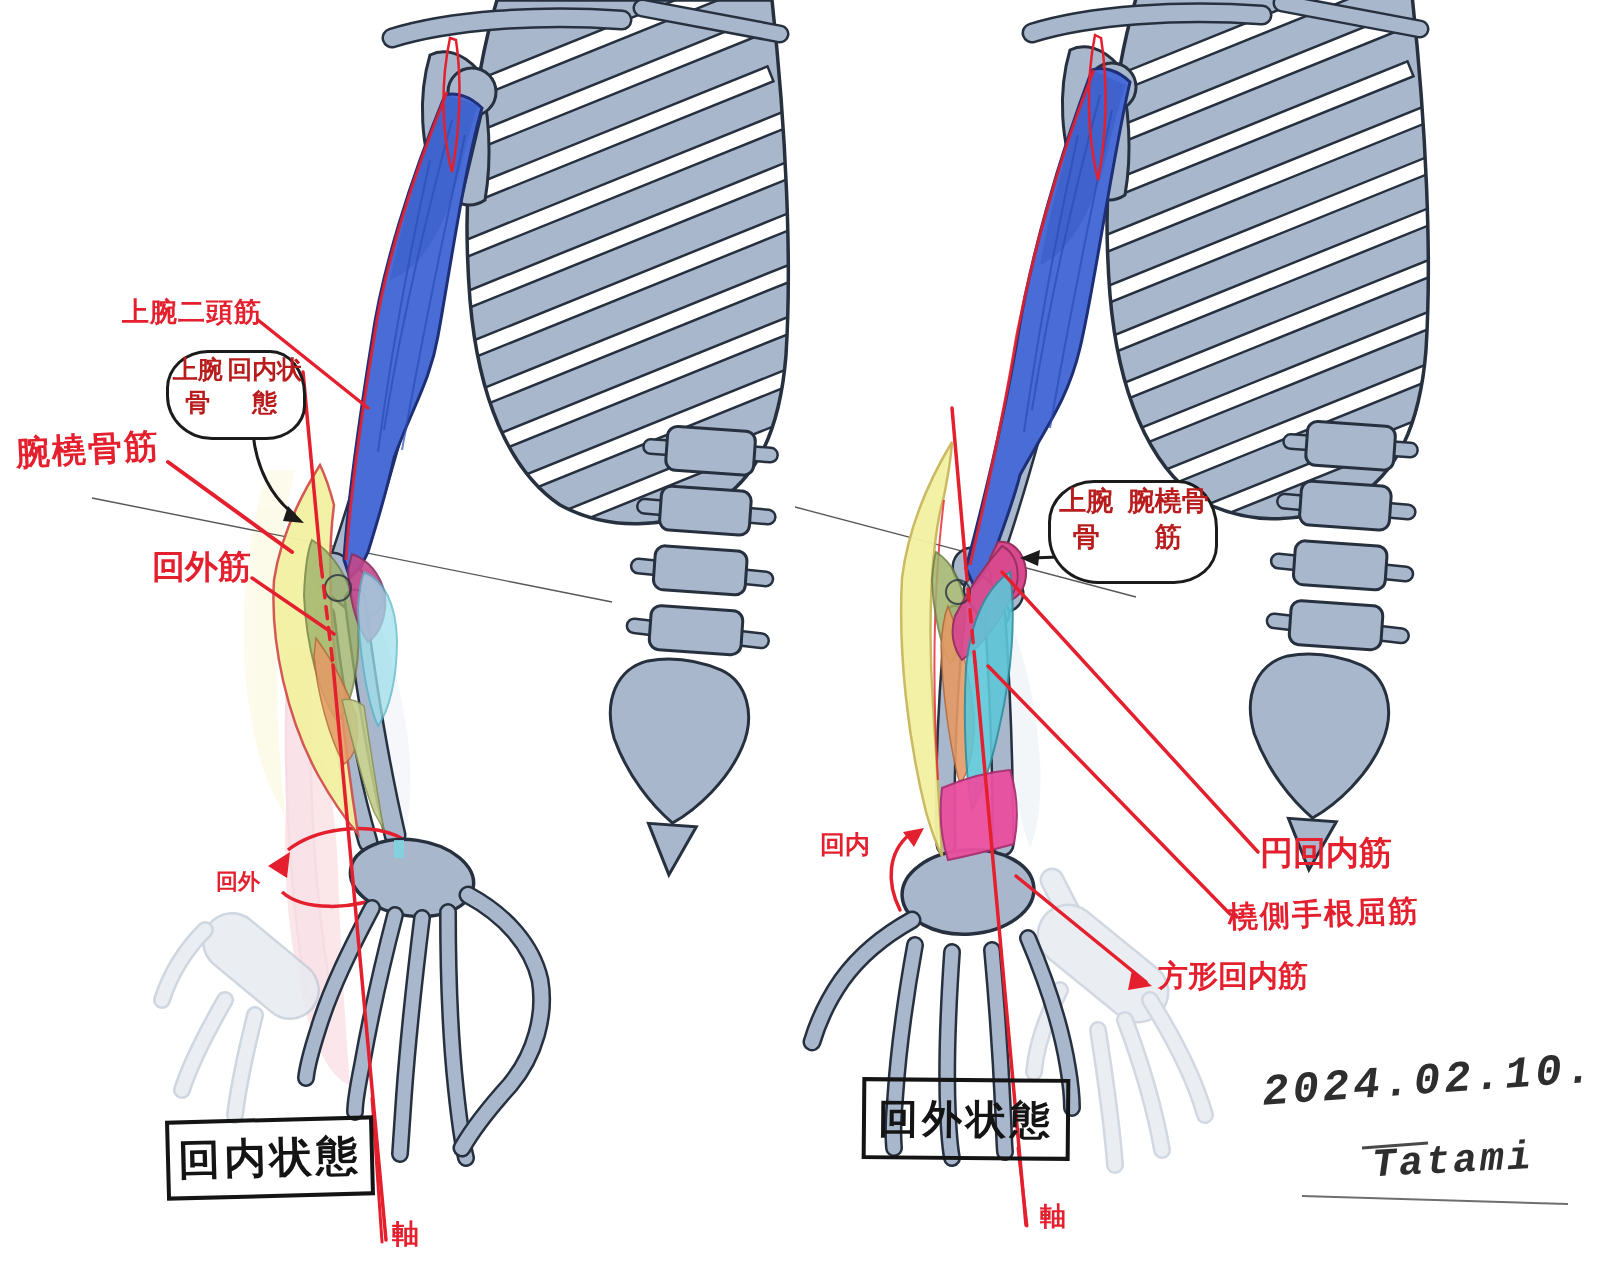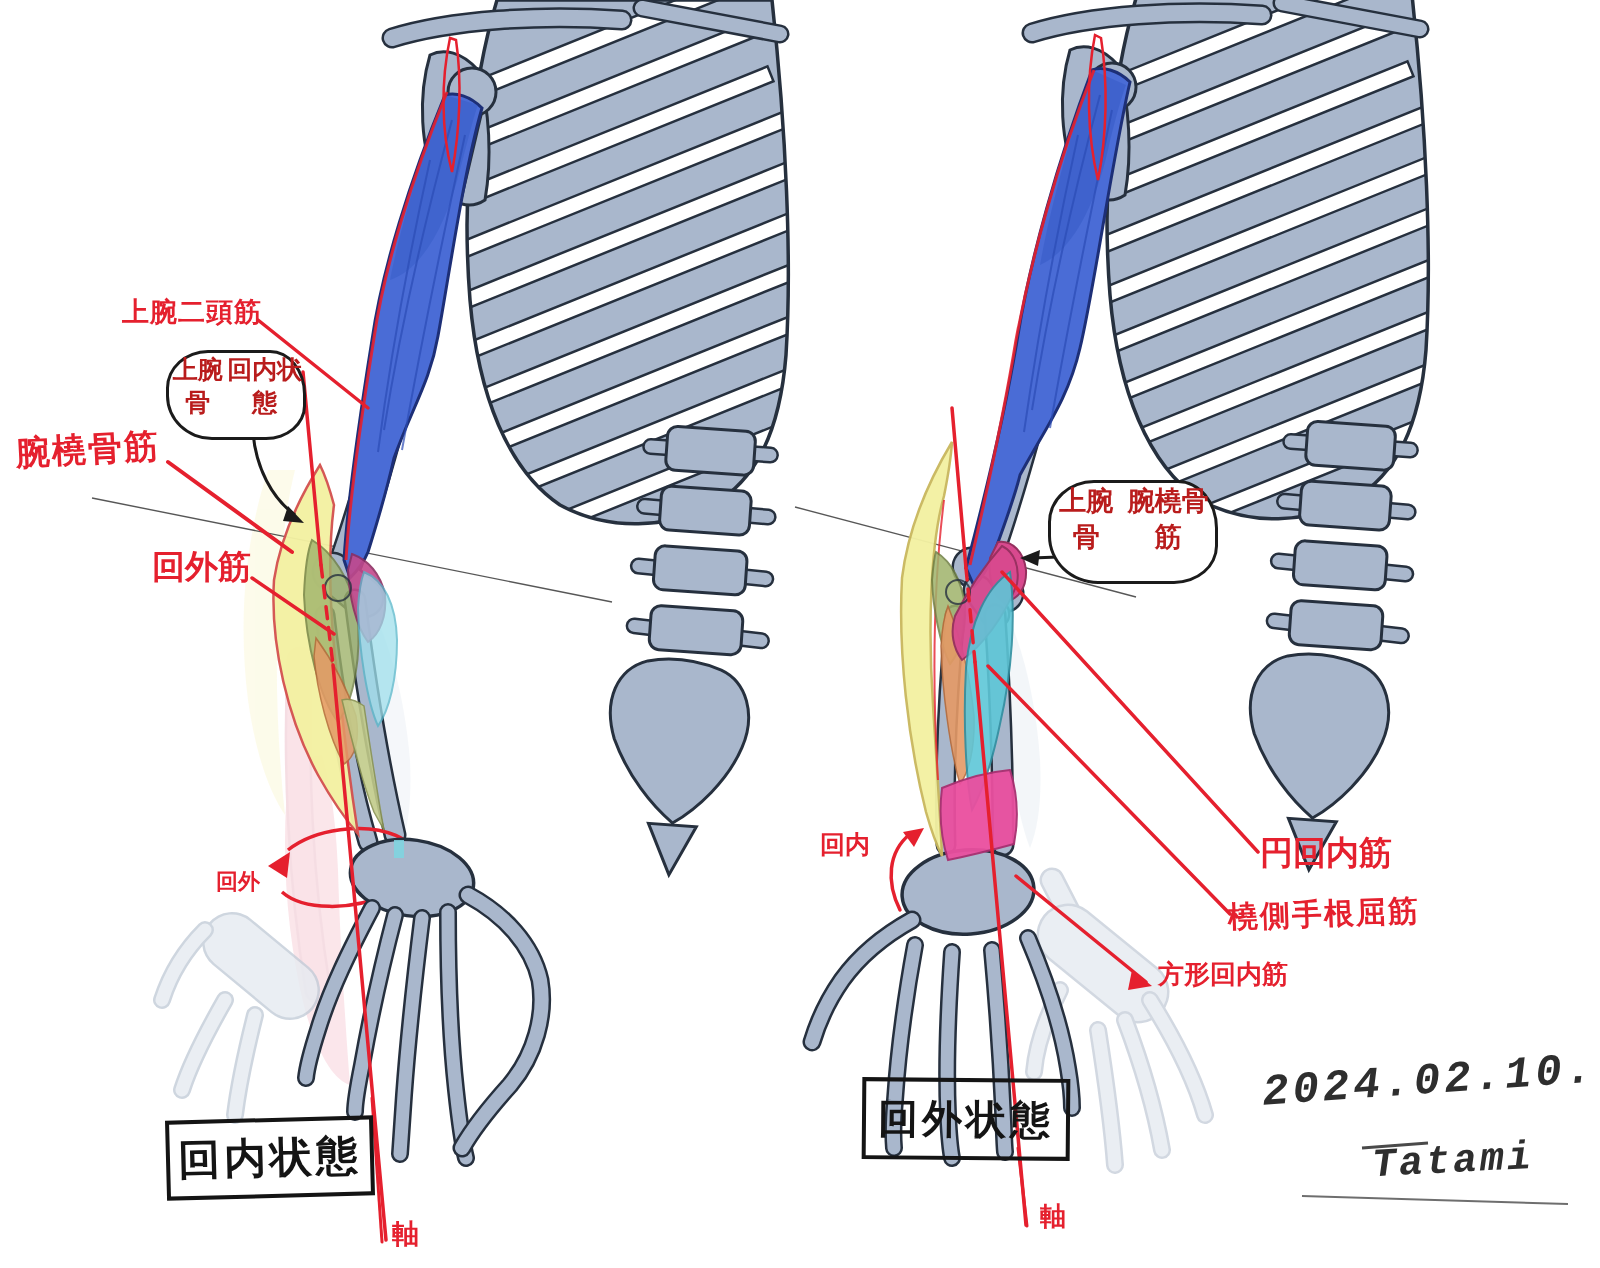--- a/index.html
+++ b/index.html
@@ -270,21 +270,21 @@
     <span>上腕骨</span>
     <span>腕橈骨筋</span>
   </div>
 
   <div class="lbl red" style="left:820px;top:833px;font-size:25px;">回内</div>
 
   <div class="lbl red" style="left:1260px;top:838px;font-size:33px;">円回内筋</div>
 
   <div class="lbl red" style="left:1228px;top:900px;font-size:30px;letter-spacing:2px;transform:rotate(-2deg);">橈側手根屈筋</div>
 
-  <div class="lbl red" style="left:1158px;top:962px;font-size:26px;">方形回内筋</div>
+  <div class="lbl red" style="left:1158px;top:962px;font-size:30px;">方形回内筋</div>
 
   <div class="statebox" style="left:862px;top:1078px;width:200px;height:74px;font-size:40px;letter-spacing:4px;transform:rotate(0.5deg);">
     <span>回外状態</span>
   </div>
 
   <div class="lbl red" style="left:1040px;top:1204px;font-size:26px;">軸</div>
 
   <div class="lbl hand" style="left:1262px;top:1058px;font-size:44px;letter-spacing:4px;transform:rotate(-4deg);">2024.02.10.</div>
   <div class="lbl hand" style="left:1372px;top:1140px;font-size:40px;letter-spacing:3px;transform:rotate(-3deg);">Tatami</div>
 </div>

